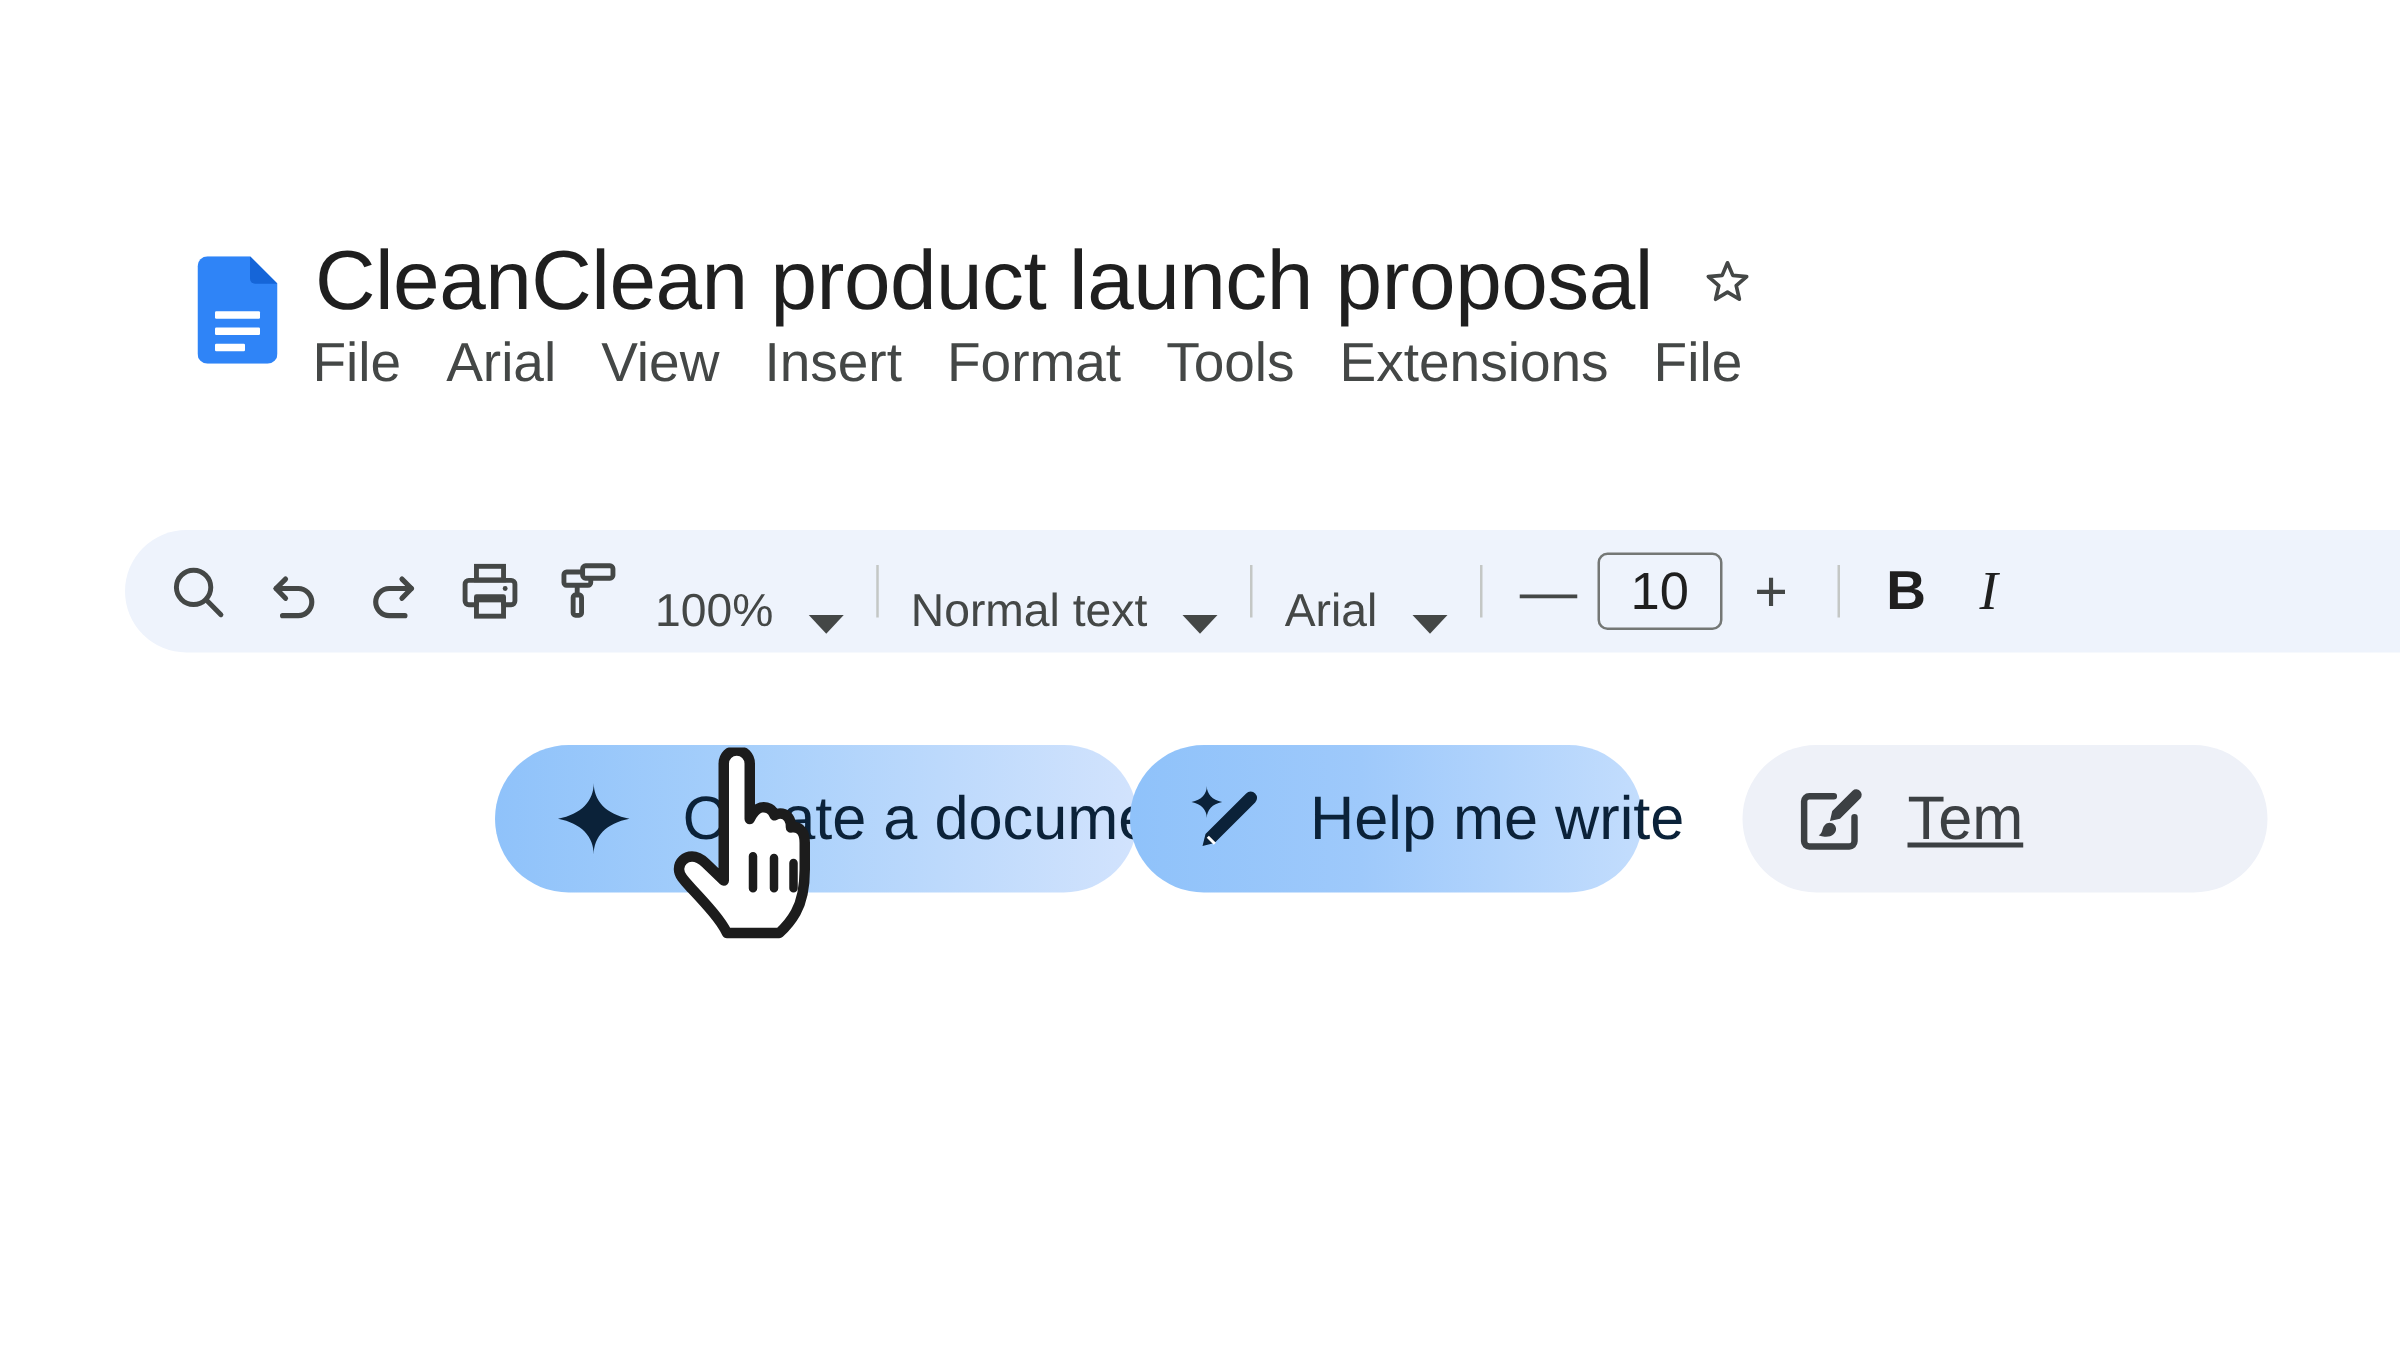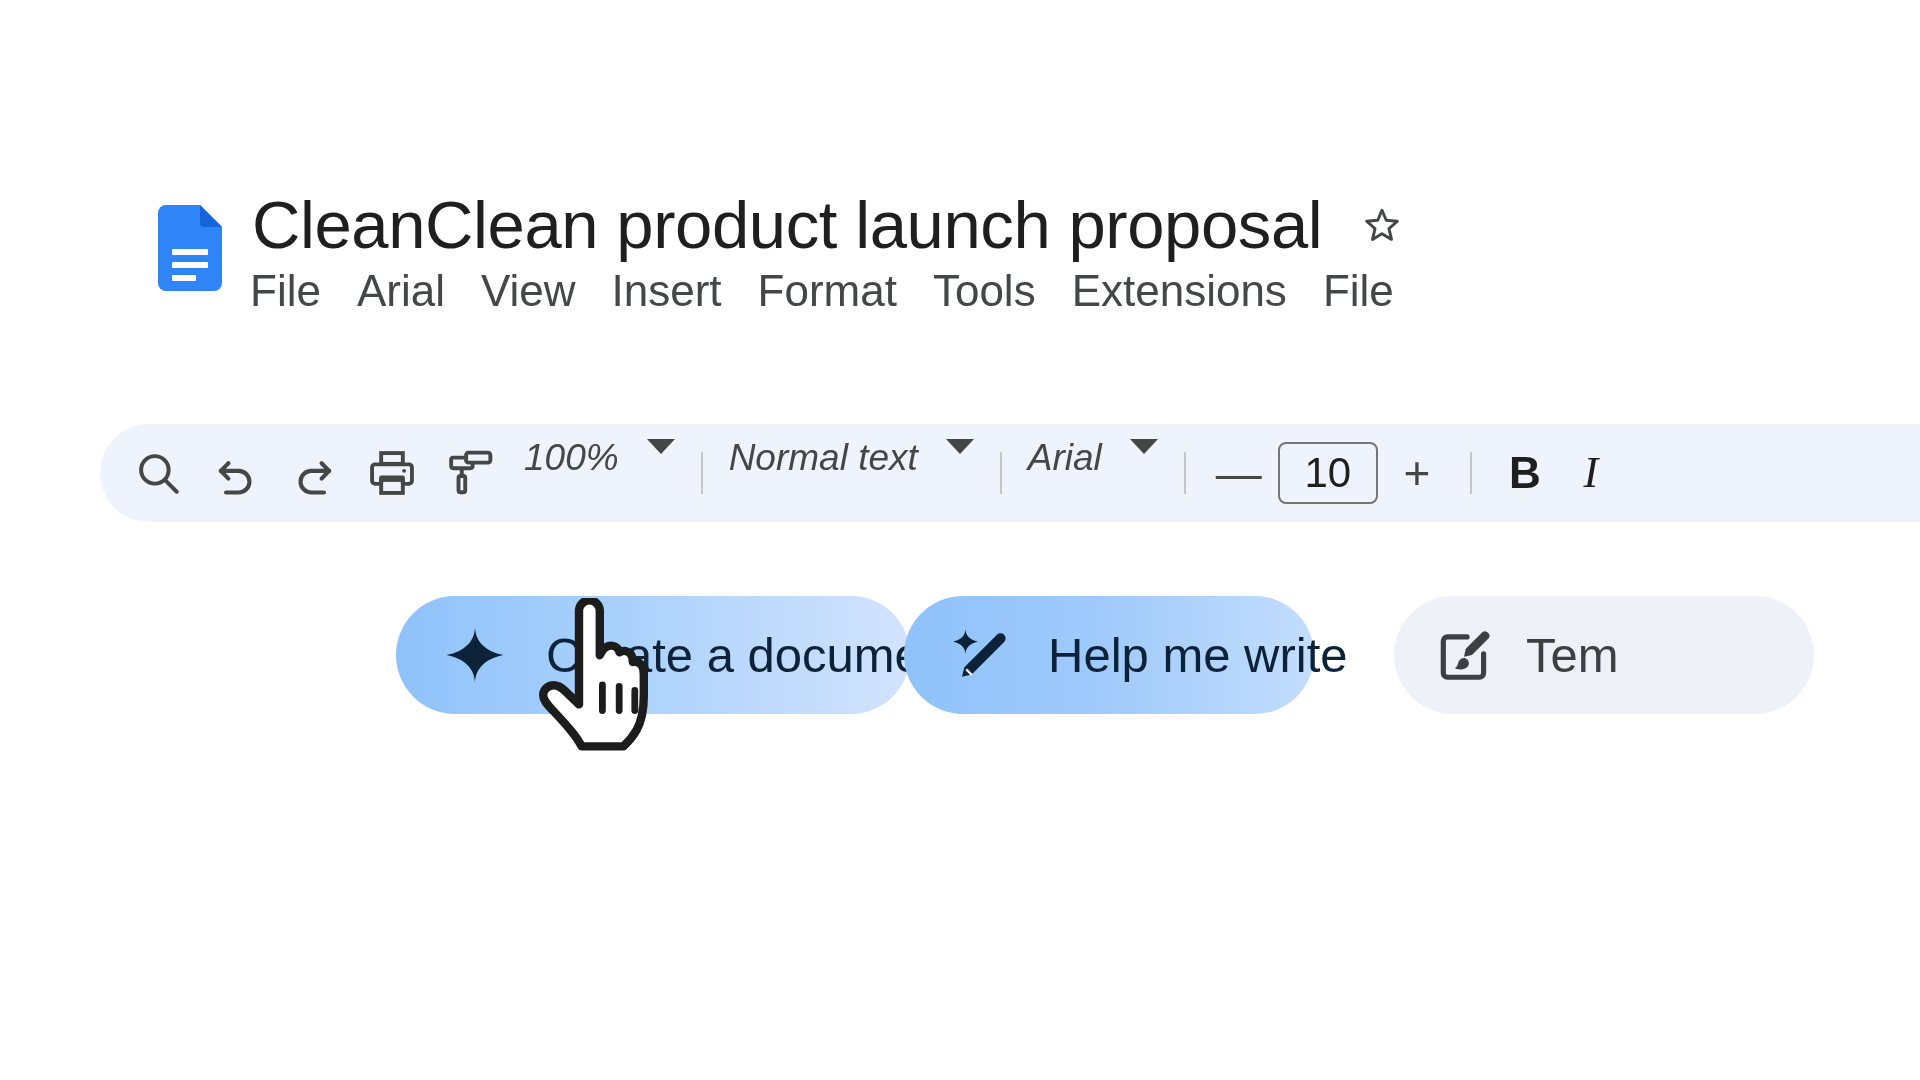--- a/index.html
+++ b/index.html
@@ -105,27 +105,26 @@
   }
   .tb-sep {
     width: 2px;
     height: 42px;
     background: #c4c7c5;
     margin: 0 20px;
     flex: 0 0 auto;
   }
   .tb-combo {
     display: flex;
-    align-items: flex-start;
+    align-items: flex-end;
     height: 68px;
     border-radius: 10px;
     padding: 0 6px;
     cursor: pointer;
     flex: 0 0 auto;
-    font-style: italic;
   }
   .tb-combo-label {
     font-size: 37px;
     color: #444746;
     white-space: nowrap;
     line-height: 1;
   }
   .caret {
     width: 0;
     height: 0;
@@ -214,21 +213,21 @@
     background: #eef1f8;
     padding-left: 40px;
   }
   .chip-label {
     font-size: 49px;
     color: #0b2239;
     white-space: nowrap;
     margin-left: 38px;
     line-height: 1;
   }
-  #chip-template .chip-label { color: #3c4043; margin-left: 30px; }
+  #chip-template .chip-label { color: #3c4043; margin-left: 30px; text-decoration: underline; }
   .chip-icon { flex: 0 0 auto; display: flex; align-items: center; }
 
   
   #mouse-cursor {
     position: absolute;
     left: 528px;
     top: 598px;
     width: 140px;
     height: 180px;
     pointer-events: none;

